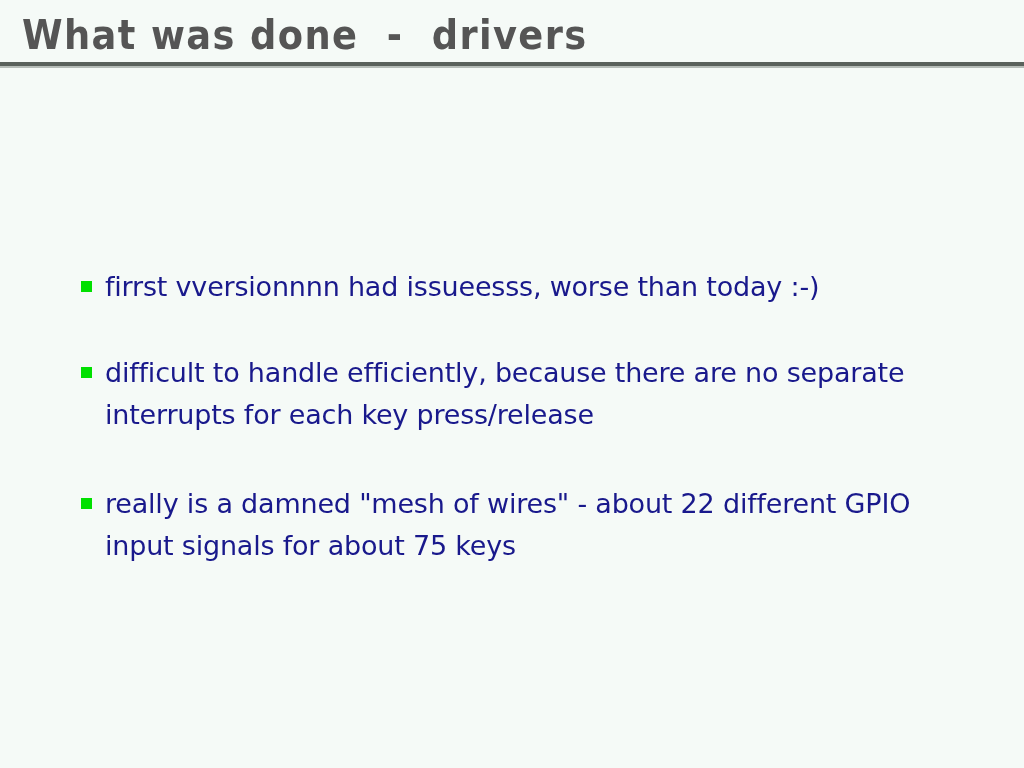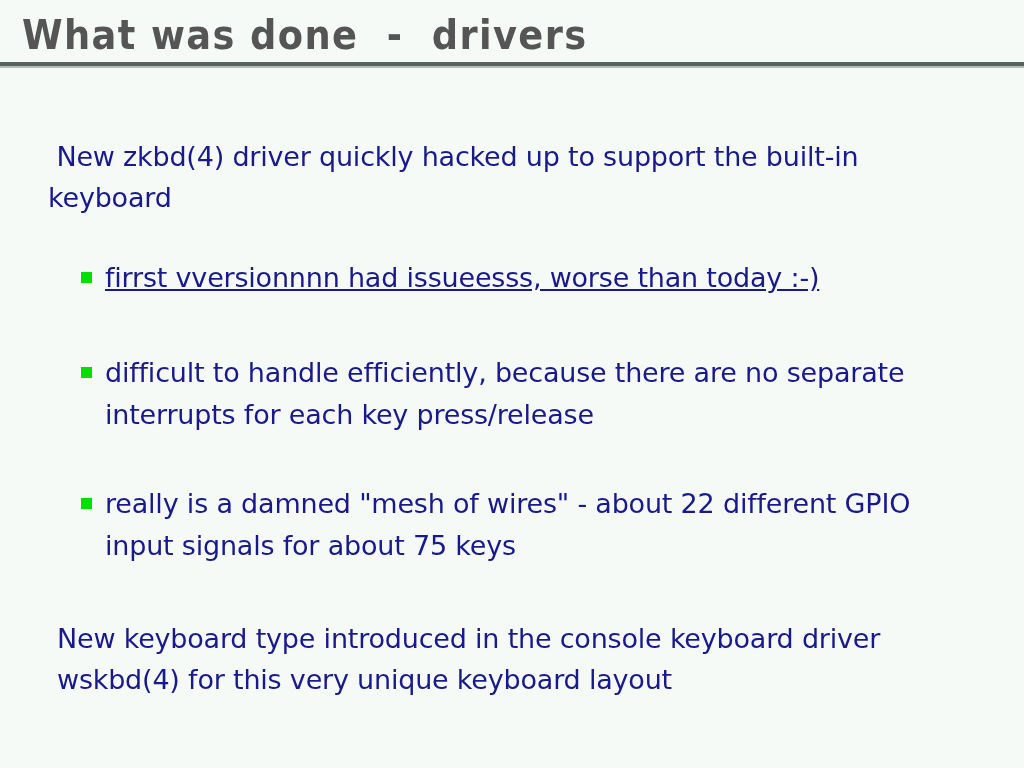--- a/index.html
+++ b/index.html
@@ -108,52 +108,50 @@
     height: 11px;
     background: #00e000;
     display: block;
   }
 
   .bullet-text {
     display: block;
     white-space: pre-wrap;
   }
 
-  #bullet-1 { top: 195px; text-decoration: underline; }
+  #bullet-1 { top: 204px; }
   #bullet-2 { top: 290px; }
   #bullet-3 { top: 421px; }
 </style>
 </head>
 <body>
 
 <div id="slide-title">What was done  -  drivers</div>
 
 <div id="title-divider">
   <div class="rule-dark"></div>
   <div class="rule-light"></div>
 </div>
 
 <div id="slide-body">
 
-  <div class="para" id="intro-paragraph"> New zkbd(4) driver quickly hacked up to support the built-in keyboard</div>
 
   <div class="bullet-list">
 
     <div class="bullet-item" id="bullet-1">
       <span class="bullet-marker"></span>
       <span class="bullet-text">firrst vversionnnn had issueesss, worse than today :-)</span>
     </div>
 
     <div class="bullet-item" id="bullet-2">
       <span class="bullet-marker"></span>
       <span class="bullet-text">difficult to handle efficiently, because there are no separate interrupts for each key press/release</span>
     </div>
 
     <div class="bullet-item" id="bullet-3">
       <span class="bullet-marker"></span>
       <span class="bullet-text">really is a damned "mesh of wires" - about 22 different GPIO input signals for about 75 keys</span>
     </div>
 
   </div>
 
-  <div class="para" id="closing-paragraph">New keyboard type introduced in the console keyboard driver wskbd(4) for this very unique keyboard layout</div>
 
 </div>
 
 </body></html>

